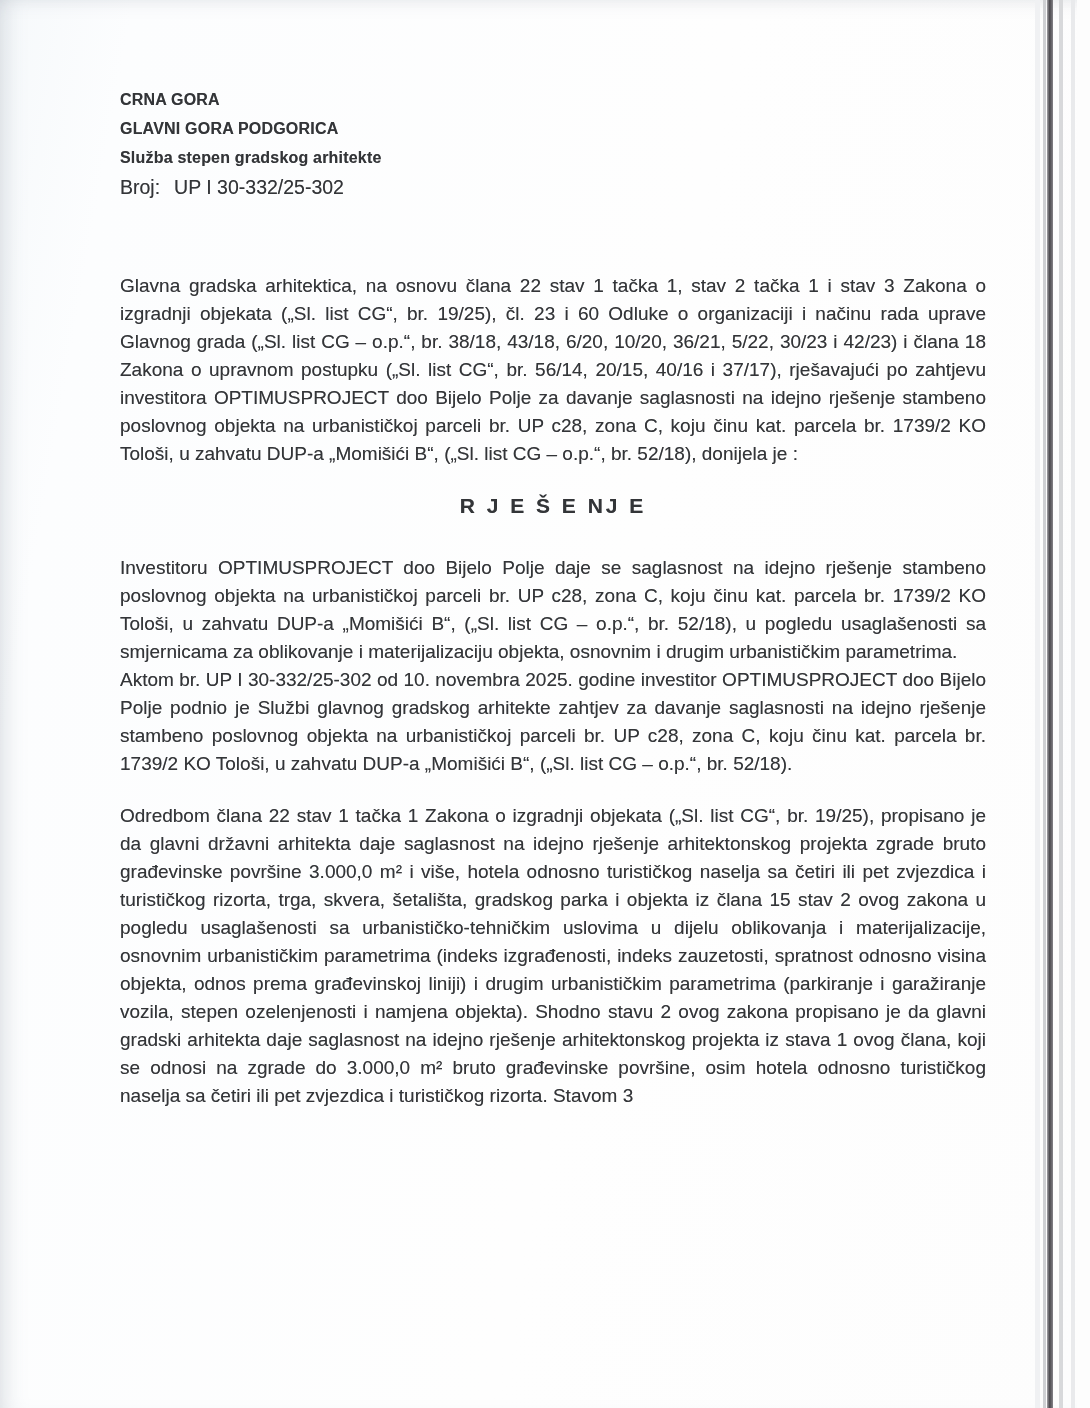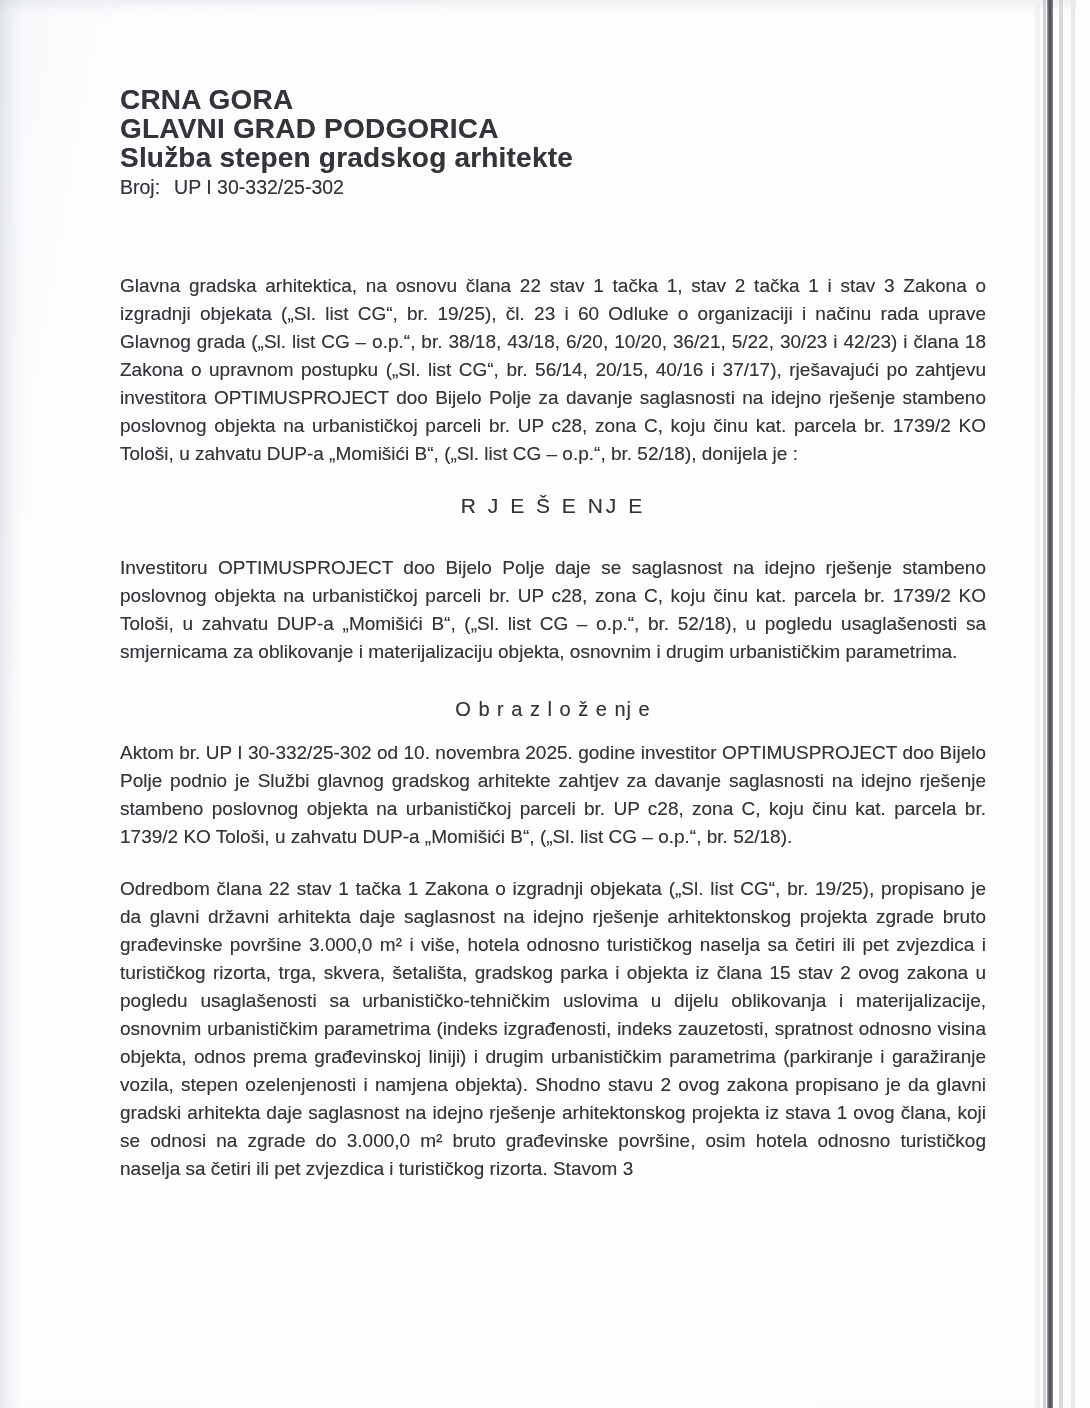--- a/index.html
+++ b/index.html
@@ -41,44 +41,44 @@
     left: 120px;
     top: 85px;
     width: 866px;
     color: #333538;
     font-size: 19px;
     line-height: 28px;
     text-shadow: 0 0 0.5px rgba(40, 40, 45, 0.45);
   }
   .letterhead {
     font-weight: bold;
-    font-size: 28px;
+    font-size: 16px;
     line-height: 29px;
     letter-spacing: 0.2px;
   }
   .reference {
     font-size: 19.5px;
     line-height: 30px;
   }
   .reference .ref-value {
     display: inline-block;
     margin-left: 14px;
   }
   p.para {
     margin: 0;
     text-align: justify;
   }
   p.intro        { margin-top: 70px; }
   p.decision     { margin-top: 34px; }
   p.explain-1    { }
   p.explain-2    { margin-top: 24px; }
   h1.heading, h2.heading {
-    margin: 16px;
+    margin: 4px;
     text-align: center;
-    font-weight: normal;
+    font-weight: bold;
     color: #333538;
   }
   h1.heading {
     margin-top: 23px;
     font-size: 21px;
     line-height: 29px;
     letter-spacing: 3px;
   }
   h2.heading {
     margin-top: 29px;
@@ -96,36 +96,35 @@
   <div class="scan-line soft"></div>
   <div class="scan-line dark"></div>
   <div class="scan-line mid"></div>
   <div class="scan-line faint"></div>
   <div class="scan-line white"></div>
 
   <div class="doc">
 
     <div class="letterhead">
       <div>CRNA GORA</div>
-      <div>GLAVNI GRAD PODGORICA</div>
+      <div>GLAVNI GORA PODGORICA</div>
       <div>Služba stepen gradskog arhitekte</div>
     </div>
 
     <div class="reference">
       <div class="ref-line">
         <span>Broj:</span><span class="ref-value">UP I 30-332/25-302</span>
       </div>
     </div>
 
     <p class="para intro">Glavna gradska arhitektica, na osnovu člana 22 stav 1 tačka 1, stav 2 tačka 1 i stav 3 Zakona o izgradnji objekata („Sl. list CG“, br. 19/25), čl. 23 i 60 Odluke o organizaciji i načinu rada uprave Glavnog grada („Sl. list CG – o.p.“, br. 38/18, 43/18, 6/20, 10/20, 36/21, 5/22, 30/23 i 42/23) i člana 18 Zakona o upravnom postupku („Sl. list CG“, br. 56/14, 20/15, 40/16 i 37/17), rješavajući po zahtjevu investitora OPTIMUSPROJECT doo Bijelo Polje  za davanje saglasnosti na idejno rješenje stambeno poslovnog objekta na urbanističkoj parceli br. UP c28, zona C, koju činu kat. parcela br. 1739/2 KO Tološi, u zahvatu DUP-a „Momišići B“, („Sl. list CG – o.p.“,   br. 52/18), donijela je :</p>
 
     <h1 class="heading">R J E Š E NJ E</h1>
 
     <p class="para decision">Investitoru OPTIMUSPROJECT doo Bijelo Polje daje se saglasnost na idejno rješenje stambeno poslovnog objekta na urbanističkoj parceli br. UP c28, zona C, koju činu kat. parcela br. 1739/2 KO Tološi, u zahvatu DUP-a „Momišići B“, („Sl. list CG – o.p.“, br. 52/18), u pogledu usaglašenosti sa smjernicama za oblikovanje i materijalizaciju objekta, osnovnim i drugim urbanističkim parametrima.</p>
 
-    <h2 class="heading">O b r a z l o ž e nj e</h2>
 
     <p class="para explain-1">Aktom br. UP I 30-332/25-302 od 10. novembra 2025. godine investitor OPTIMUSPROJECT doo Bijelo Polje podnio je Službi glavnog gradskog arhitekte zahtjev za davanje saglasnosti na idejno rješenje stambeno poslovnog objekta na urbanističkoj parceli br. UP c28, zona C, koju činu kat. parcela br. 1739/2 KO Tološi, u zahvatu DUP-a „Momišići B“, („Sl. list CG – o.p.“, br. 52/18).</p>
 
     <p class="para explain-2">Odredbom člana 22 stav 1 tačka 1 Zakona o izgradnji objekata („Sl. list CG“, br. 19/25), propisano je da glavni državni arhitekta daje saglasnost na idejno rješenje arhitektonskog projekta zgrade bruto građevinske površine 3.000,0 m² i više, hotela odnosno turističkog naselja sa četiri ili pet zvjezdica i turističkog rizorta, trga, skvera, šetališta, gradskog parka i objekta iz člana 15 stav 2 ovog zakona u pogledu usaglašenosti sa urbanističko-tehničkim uslovima u dijelu oblikovanja i materijalizacije, osnovnim urbanističkim parametrima (indeks izgrađenosti, indeks zauzetosti, spratnost odnosno visina objekta, odnos prema građevinskoj liniji) i drugim urbanističkim parametrima (parkiranje i garažiranje vozila, stepen ozelenjenosti i namjena objekta). Shodno stavu 2 ovog zakona propisano je da glavni gradski arhitekta daje saglasnost na idejno rješenje arhitektonskog projekta iz stava 1 ovog člana, koji se odnosi na zgrade do 3.000,0 m² bruto građevinske površine, osim hotela odnosno turističkog naselja sa četiri ili pet zvjezdica i turističkog rizorta. Stavom 3</p>
 
   </div>
 </div>
 
 </body></html>

